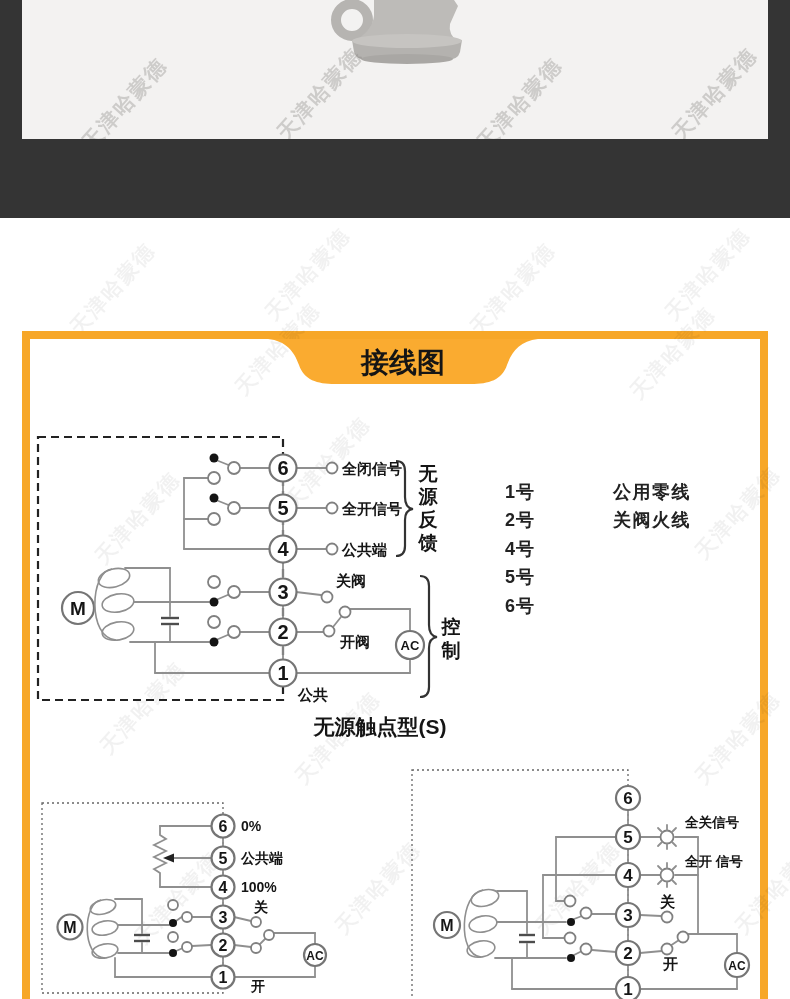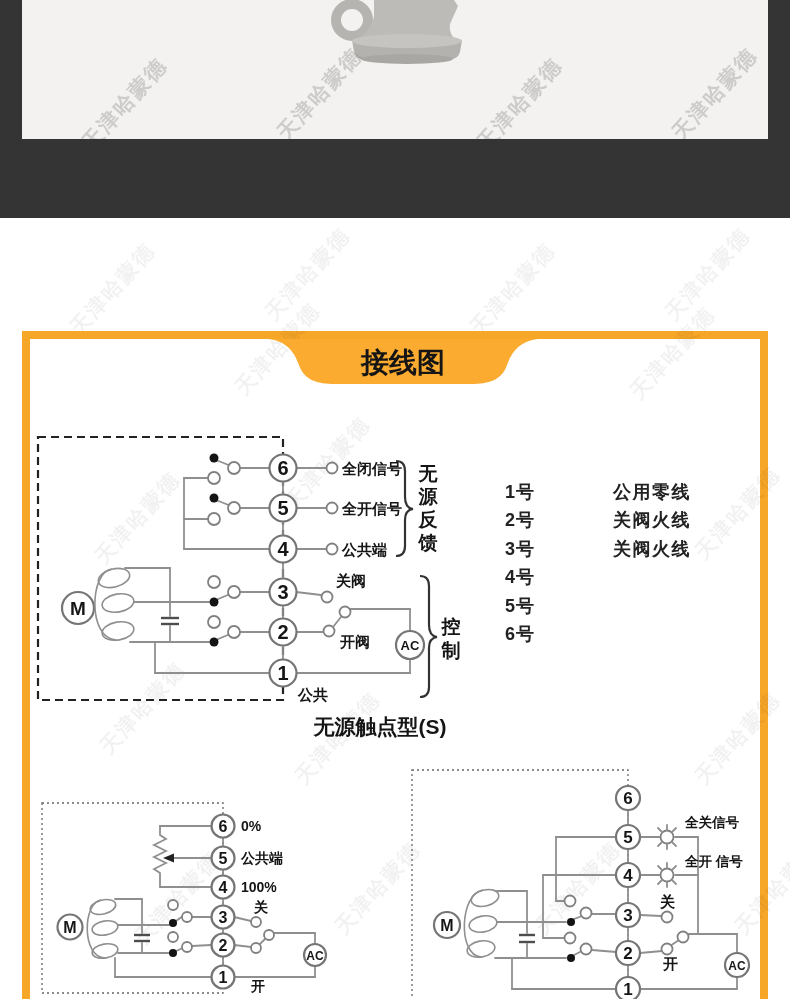--- a/index.html
+++ b/index.html
@@ -197,24 +197,20 @@
     <div class="tlist">
       <div class="trow">
         <span class="no">1号</span>
         <span class="desc">公用零线</span>
       </div>
       <div class="trow">
         <span class="no">2号</span>
         <span class="desc">关阀火线</span>
       </div>
       <div class="trow">
-        <span class="no">3号</span>
-        <span class="desc">关阀火线</span>
-      </div>
-      <div class="trow">
         <span class="no">4号</span>
       </div>
       <div class="trow">
         <span class="no">5号</span>
       </div>
       <div class="trow">
         <span class="no">6号</span>
       </div>
     </div>
 

